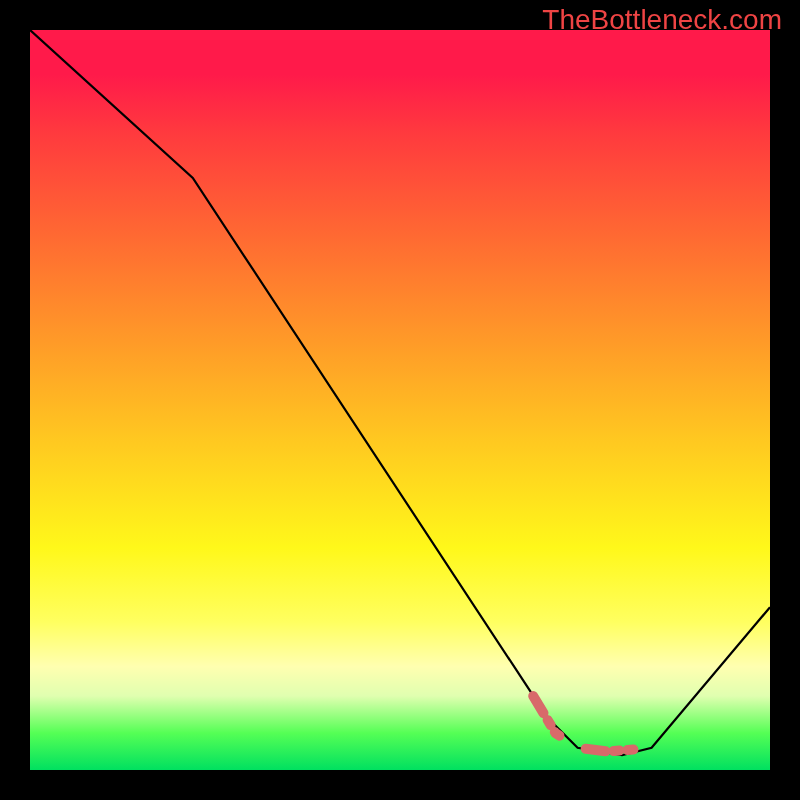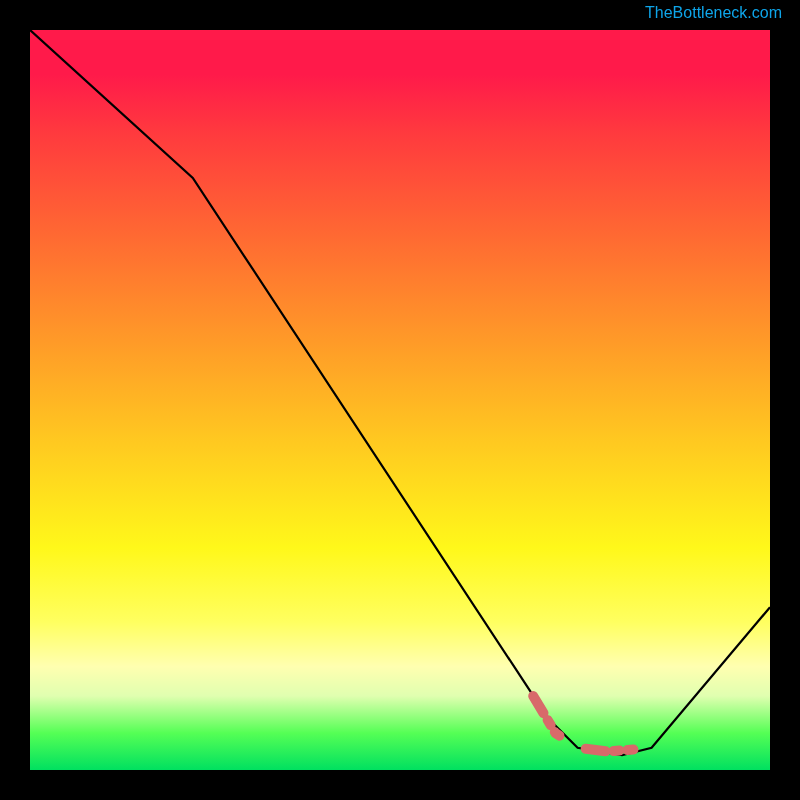--- a/index.html
+++ b/index.html
@@ -8,22 +8,22 @@
     background: #000;
     width: 800px;
     height: 800px;
     position: relative;
     font-family: Arial, sans-serif;
   }
   .watermark {
     position: absolute;
     top: 4px;
     right: 18px;
-    color: #0ea5e9;
-    font-size: 16px;
+    color: #ef4444;
+    font-size: 28px;
     font-weight: 500;
     z-index: 10;
   }
   .plot-area {
     position: absolute;
     left: 30px;
     top: 30px;
     width: 740px;
     height: 740px;
     overflow: hidden;

